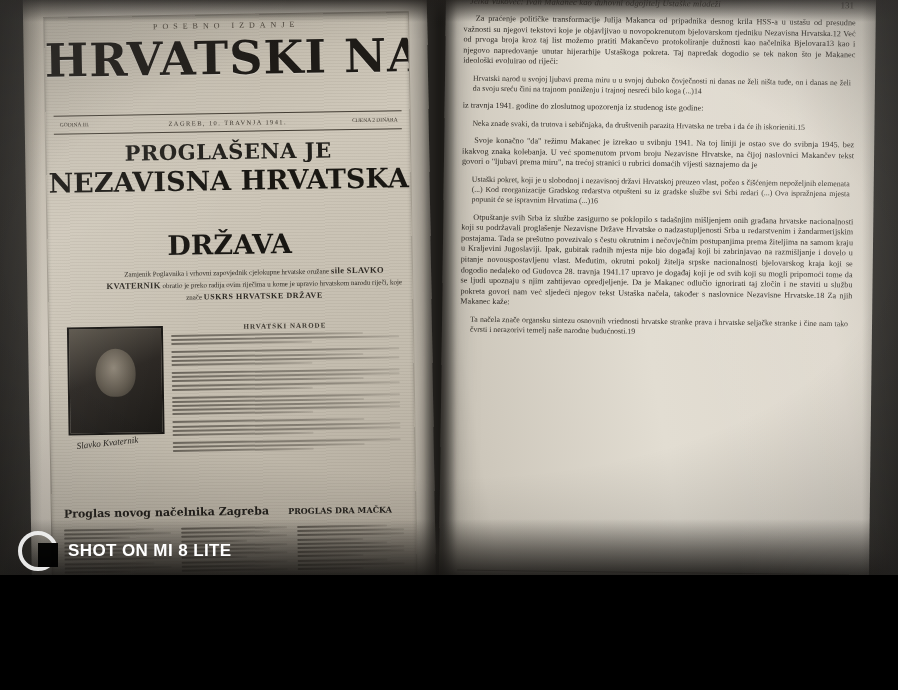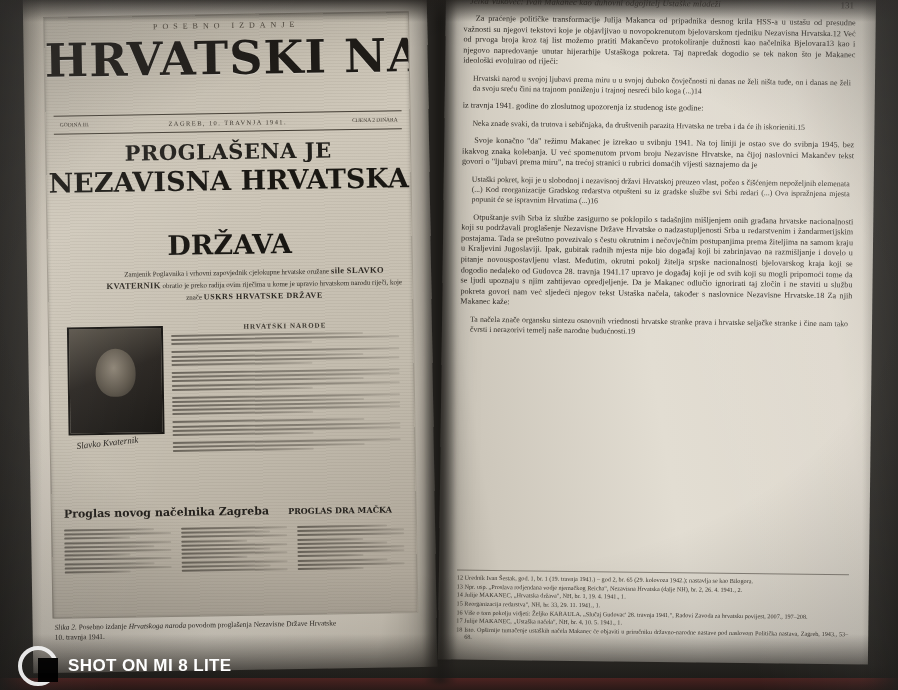--- a/index.html
+++ b/index.html
@@ -9,23 +9,23 @@
   }
   body {
     width: 898px;
     height: 690px;
     overflow: hidden;
     font-family: "Liberation Serif", serif;
   }
   .photo {
     position: relative;
     width: 898px;
-    height: 690px;
+    height: 575px;
     overflow: hidden;
-    background: #ef4444;
+    background: #404040;
   }
   
   .vignette {
     position: absolute;
     inset: 0;
     pointer-events: none;
     background:
       radial-gradient(ellipse 120% 95% at 50% 45%, rgba(0,0,0,0) 40%, rgba(0,0,0,0.30) 78%, rgba(0,0,0,0.58) 100%);
     z-index: 60;
   }

